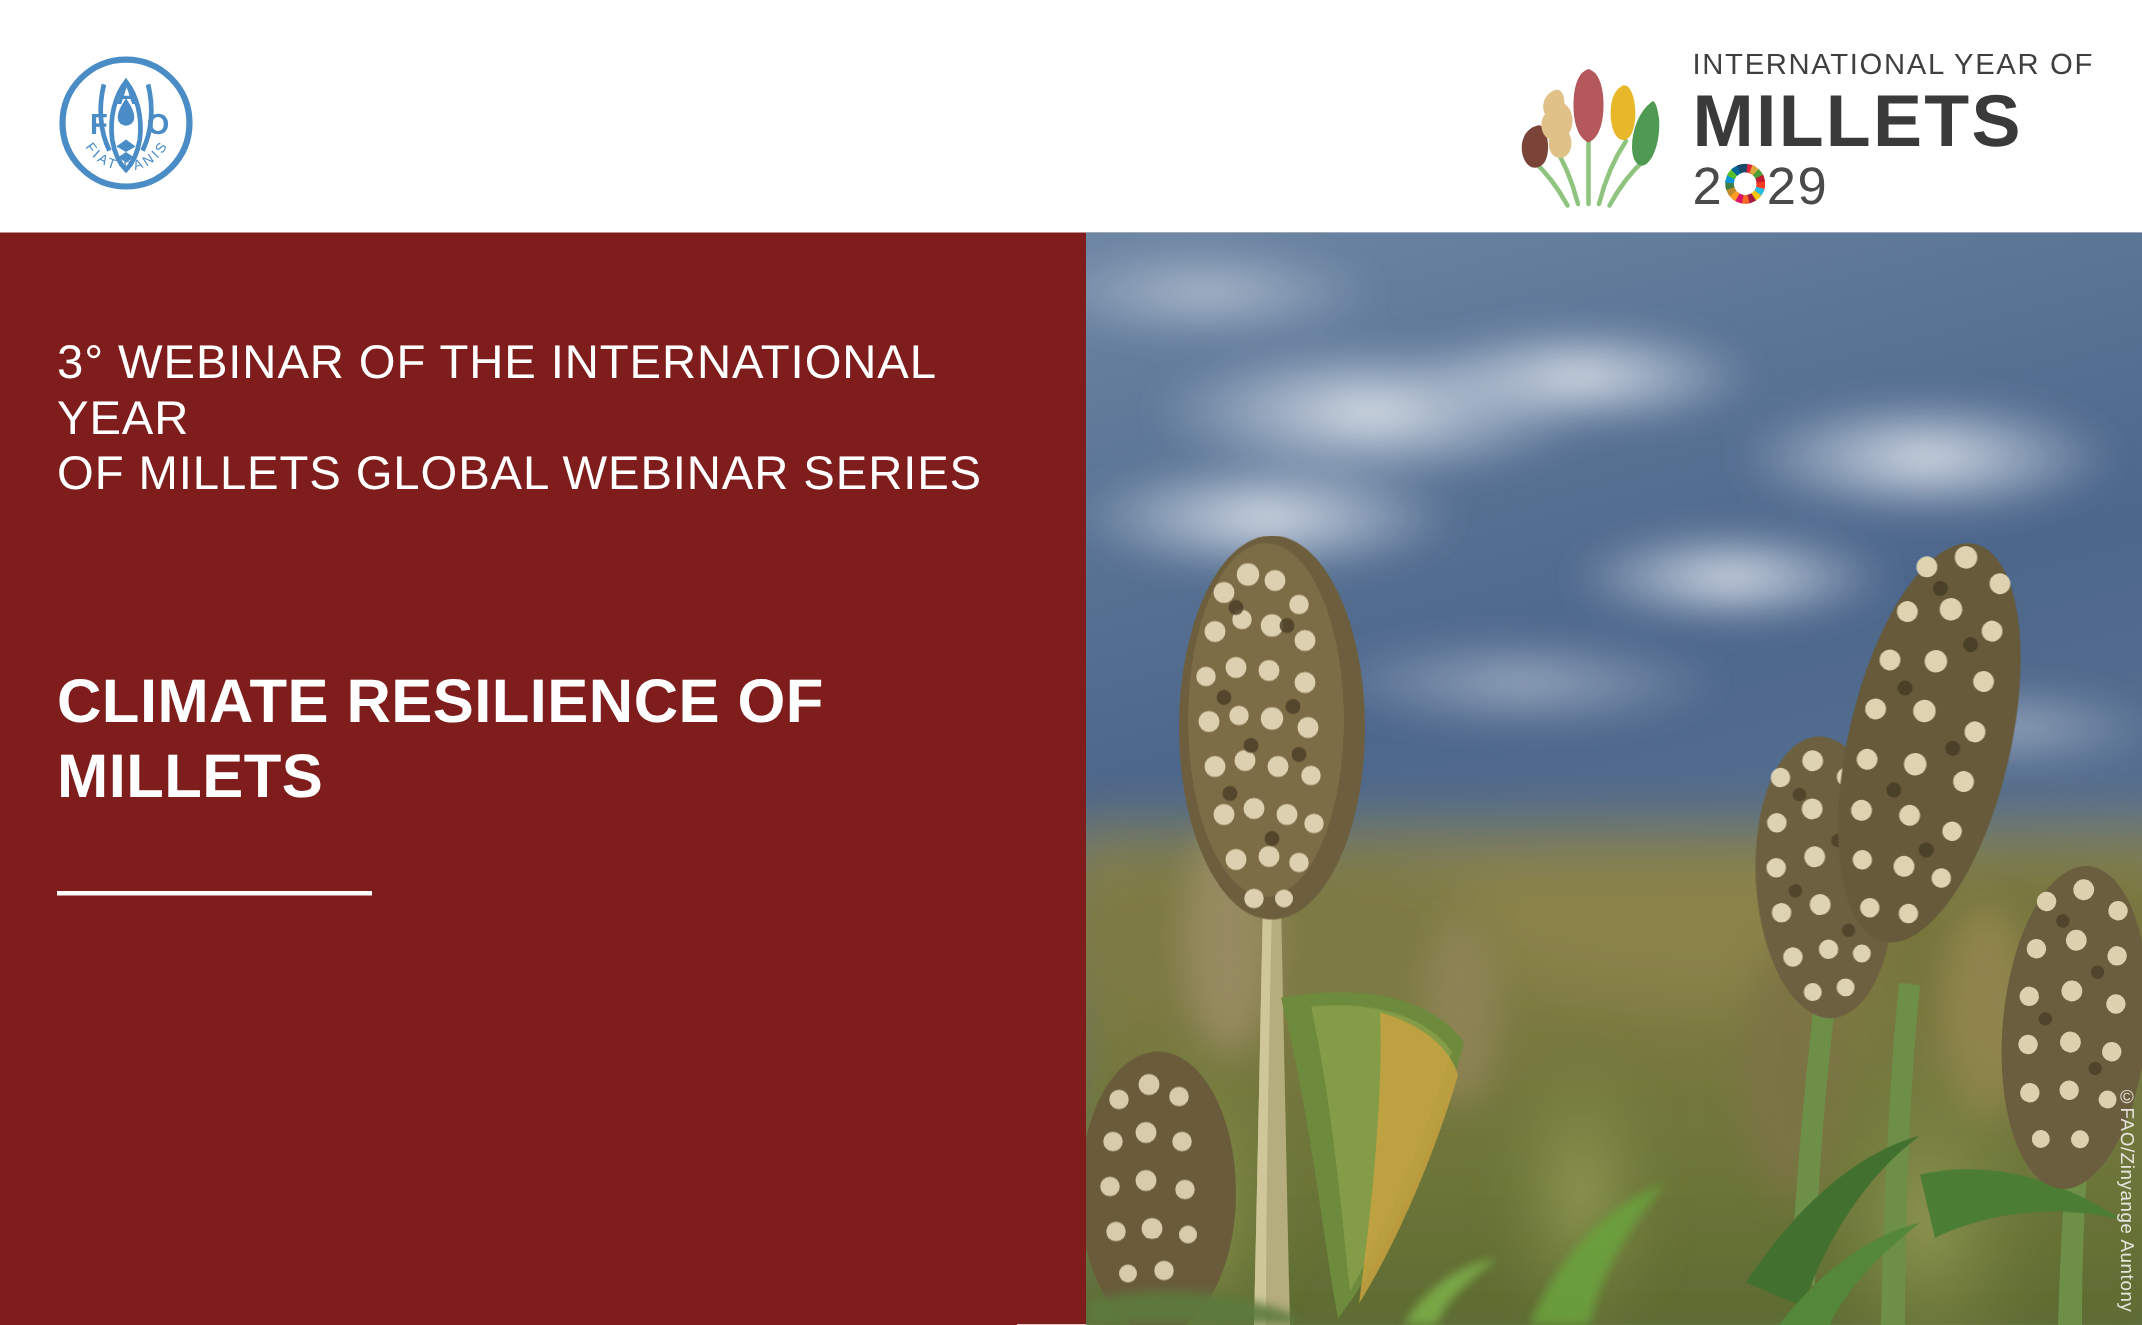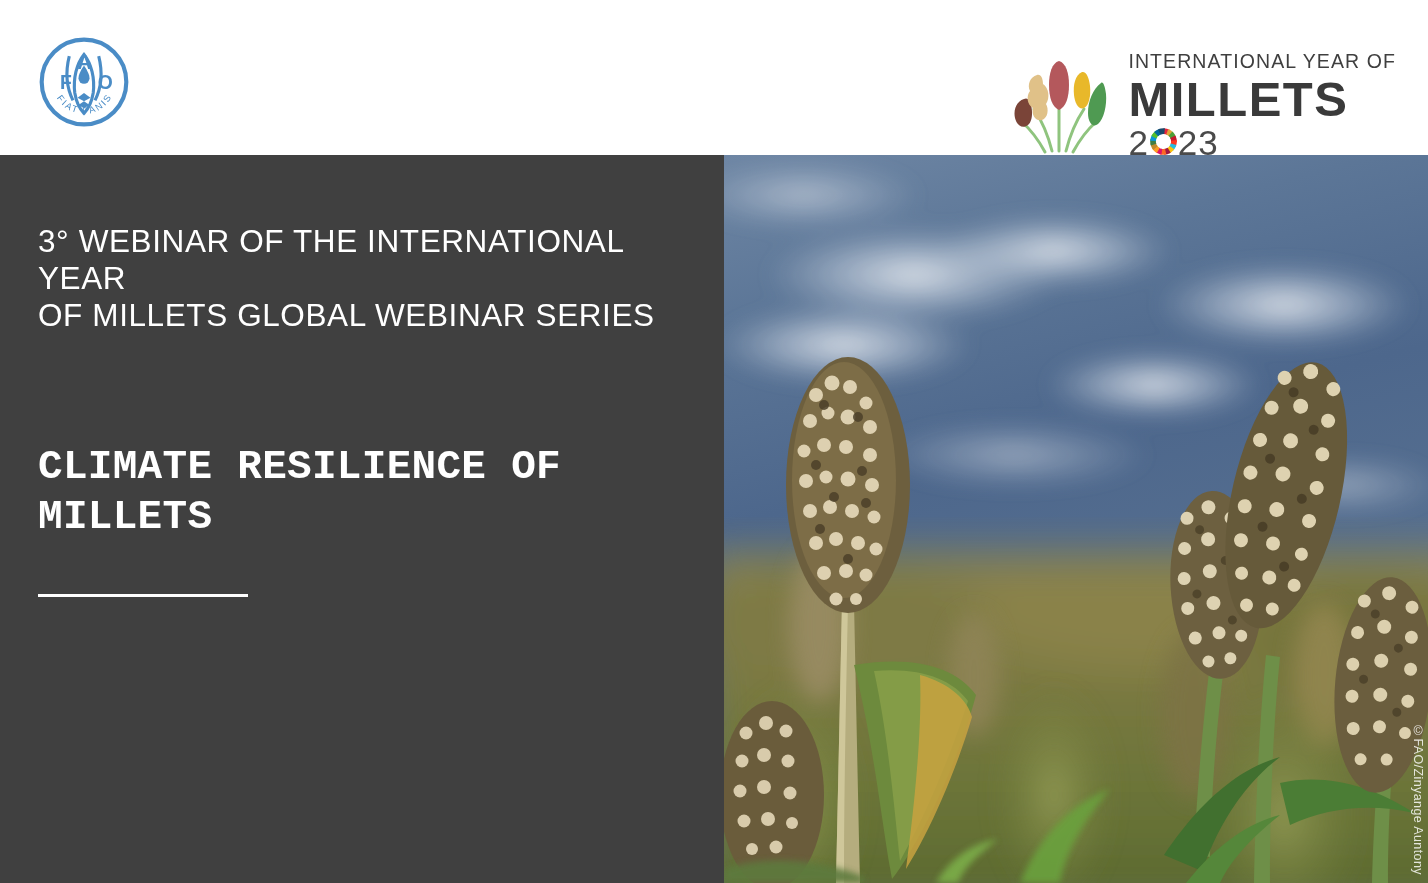--- a/index.html
+++ b/index.html
@@ -45,23 +45,23 @@
     font-weight: bold;
     line-height: 1.32;
     letter-spacing: -0.1px;
     white-space: pre-line;
   }
 
   
   .iym-lockup {
     position: absolute;
     right: 32px;
-    top: 48px;
+    top: 30px;
     display: flex;
-    align-items: center;
+    align-items: flex-end;
     gap: 14px;
   }
   .iym-stalks { width: 110px; height: 102px; display: block; margin-top: 4px; }
   .iym-words { padding-top: 4px; }
   .iym-line1 {
     font-size: 19.5px;
     letter-spacing: 1.1px;
     color: #3f3f3f;
     font-weight: normal;
     line-height: 1;
@@ -86,21 +86,21 @@
   }
   .sdg-wheel { width: 27px; height: 27px; display: inline-block; margin: 0 1px; }
 
   
   .green-panel {
     position: absolute;
     left: 0;
     top: 155px;
     width: 724px;
     height: 728px;
-    background: #404040;
+    background: #7f1d1d;
     color: #ffffff;
   }
 
   .series-label {
     position: absolute;
     left: 38px;
     top: 68px;
     width: 660px;
     font-size: 31.5px;
     font-weight: 300;
@@ -114,21 +114,20 @@
     position: absolute;
     left: 38px;
     top: 287px;
     width: 600px;
     font-size: 41px;
     font-weight: bold;
     letter-spacing: 0.3px;
     line-height: 1.23;
     color: #ffffff;
     white-space: pre-line;
-    font-family: Liberation Mono, monospace;
   }
 
   .divider {
     position: absolute;
     left: 38px;
     top: 439px;
     width: 210px;
     height: 3px;
     background: #ffffff;
   }
@@ -252,21 +251,21 @@
                   <path stroke="#bf8b2e" d="M0-15.5 A15.5 15.5 0 0 1 7.75-13.4" transform="rotate(231)"></path>
                   <path stroke="#3f7e44" d="M0-15.5 A15.5 15.5 0 0 1 7.75-13.4" transform="rotate(252)"></path>
                   <path stroke="#0a97d9" d="M0-15.5 A15.5 15.5 0 0 1 7.75-13.4" transform="rotate(273)"></path>
                   <path stroke="#56c02b" d="M0-15.5 A15.5 15.5 0 0 1 7.75-13.4" transform="rotate(294)"></path>
                   <path stroke="#00689d" d="M0-15.5 A15.5 15.5 0 0 1 7.75-13.4" transform="rotate(315)"></path>
                   <path stroke="#19486a" d="M0-15.5 A15.5 15.5 0 0 1 7.75-13.4" transform="rotate(336)"></path>
                 </g>
               </g>
             </svg>
           </span>
-          <span>23</span>
+          <span>29</span>
         </div>
       </div>
     </div>
   </div>
 
   <div class="green-panel">
     <div class="series-label">3° WEBINAR OF  THE INTERNATIONAL YEAR
 OF MILLETS GLOBAL WEBINAR SERIES</div>
     <div class="main-title">CLIMATE RESILIENCE OF
 MILLETS</div>

